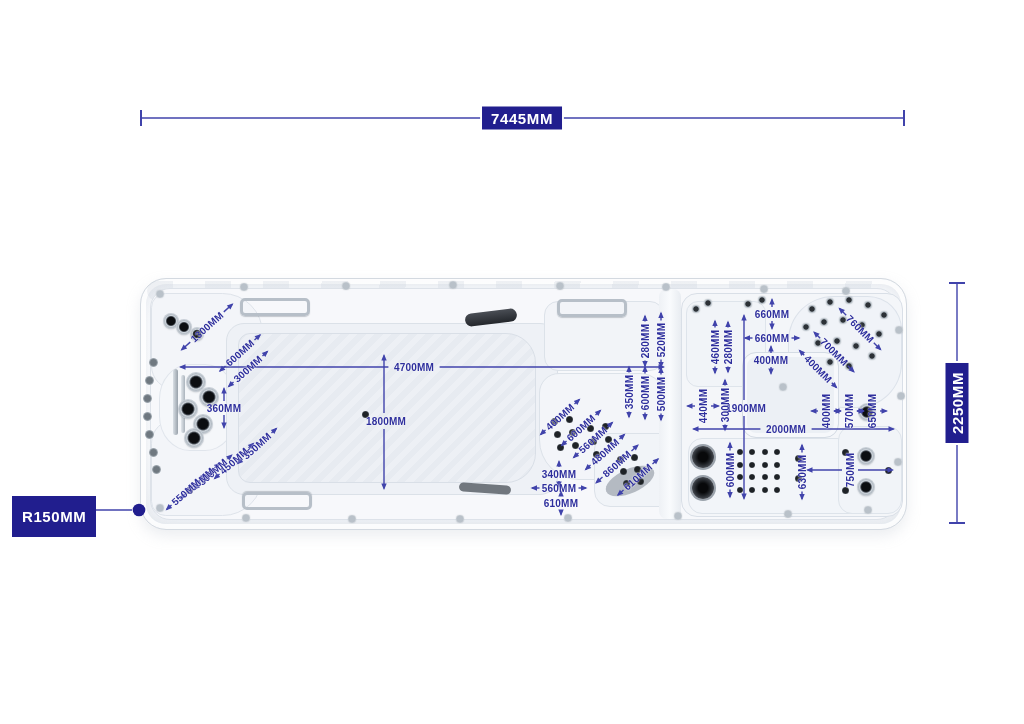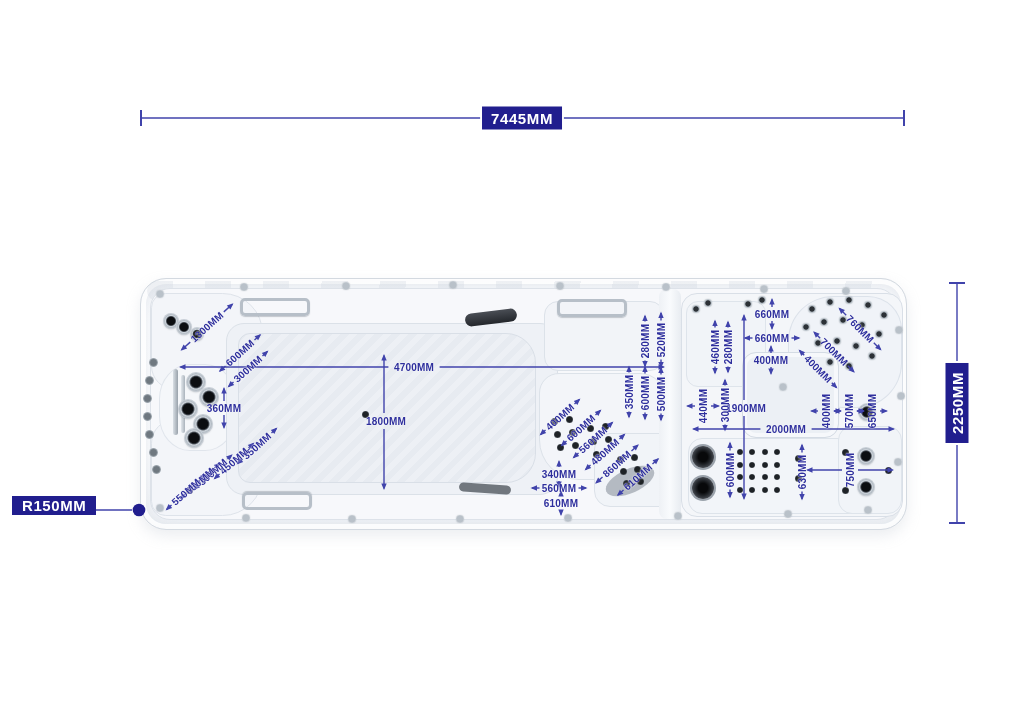--- a/index.html
+++ b/index.html
@@ -49,21 +49,21 @@
   .speaker{background:radial-gradient(circle,#08090b 0 30%,#1c1f23 45%,#33373d 60%,#565b62 78%,#8b9199 95%);box-shadow:0 0 0 2px #9aa2ab;}
 
   
   #dims-svg{position:absolute;left:0;top:0;width:1024px;height:724px;pointer-events:none;}
   #dim-labels{position:absolute;left:0;top:0;width:100%;height:100%;pointer-events:none;}
   .dim-label{position:absolute;font-size:10px;font-weight:bold;color:var(--dimtext,#2e2f9d);white-space:nowrap;
        letter-spacing:.2px;text-shadow:0 0 2px rgba(255,255,255,.8),0 0 1px rgba(255,255,255,.8);}
   .dim-box{position:absolute;background:var(--navy,#211e8e);color:#ffffff;font-size:15px;font-weight:bold;
        padding:3px 9px;letter-spacing:.6px;white-space:nowrap;}
   .r150-box{position:absolute;left:12px;top:496px;background:var(--navy,#211e8e);color:#fff;
-       font-size:15px;font-weight:bold;padding:1px 10px;letter-spacing:.6px;}
+       font-size:15px;font-weight:bold;padding:12px 10px;letter-spacing:.6px;}
 </style>
 </head>
 <body>
 
 <div id="canvas">
 
   <div class="tub">
     <div class="rim-streaks"></div>
     <div class="shell-inner"></div>
     <div class="seat-tl"></div>

